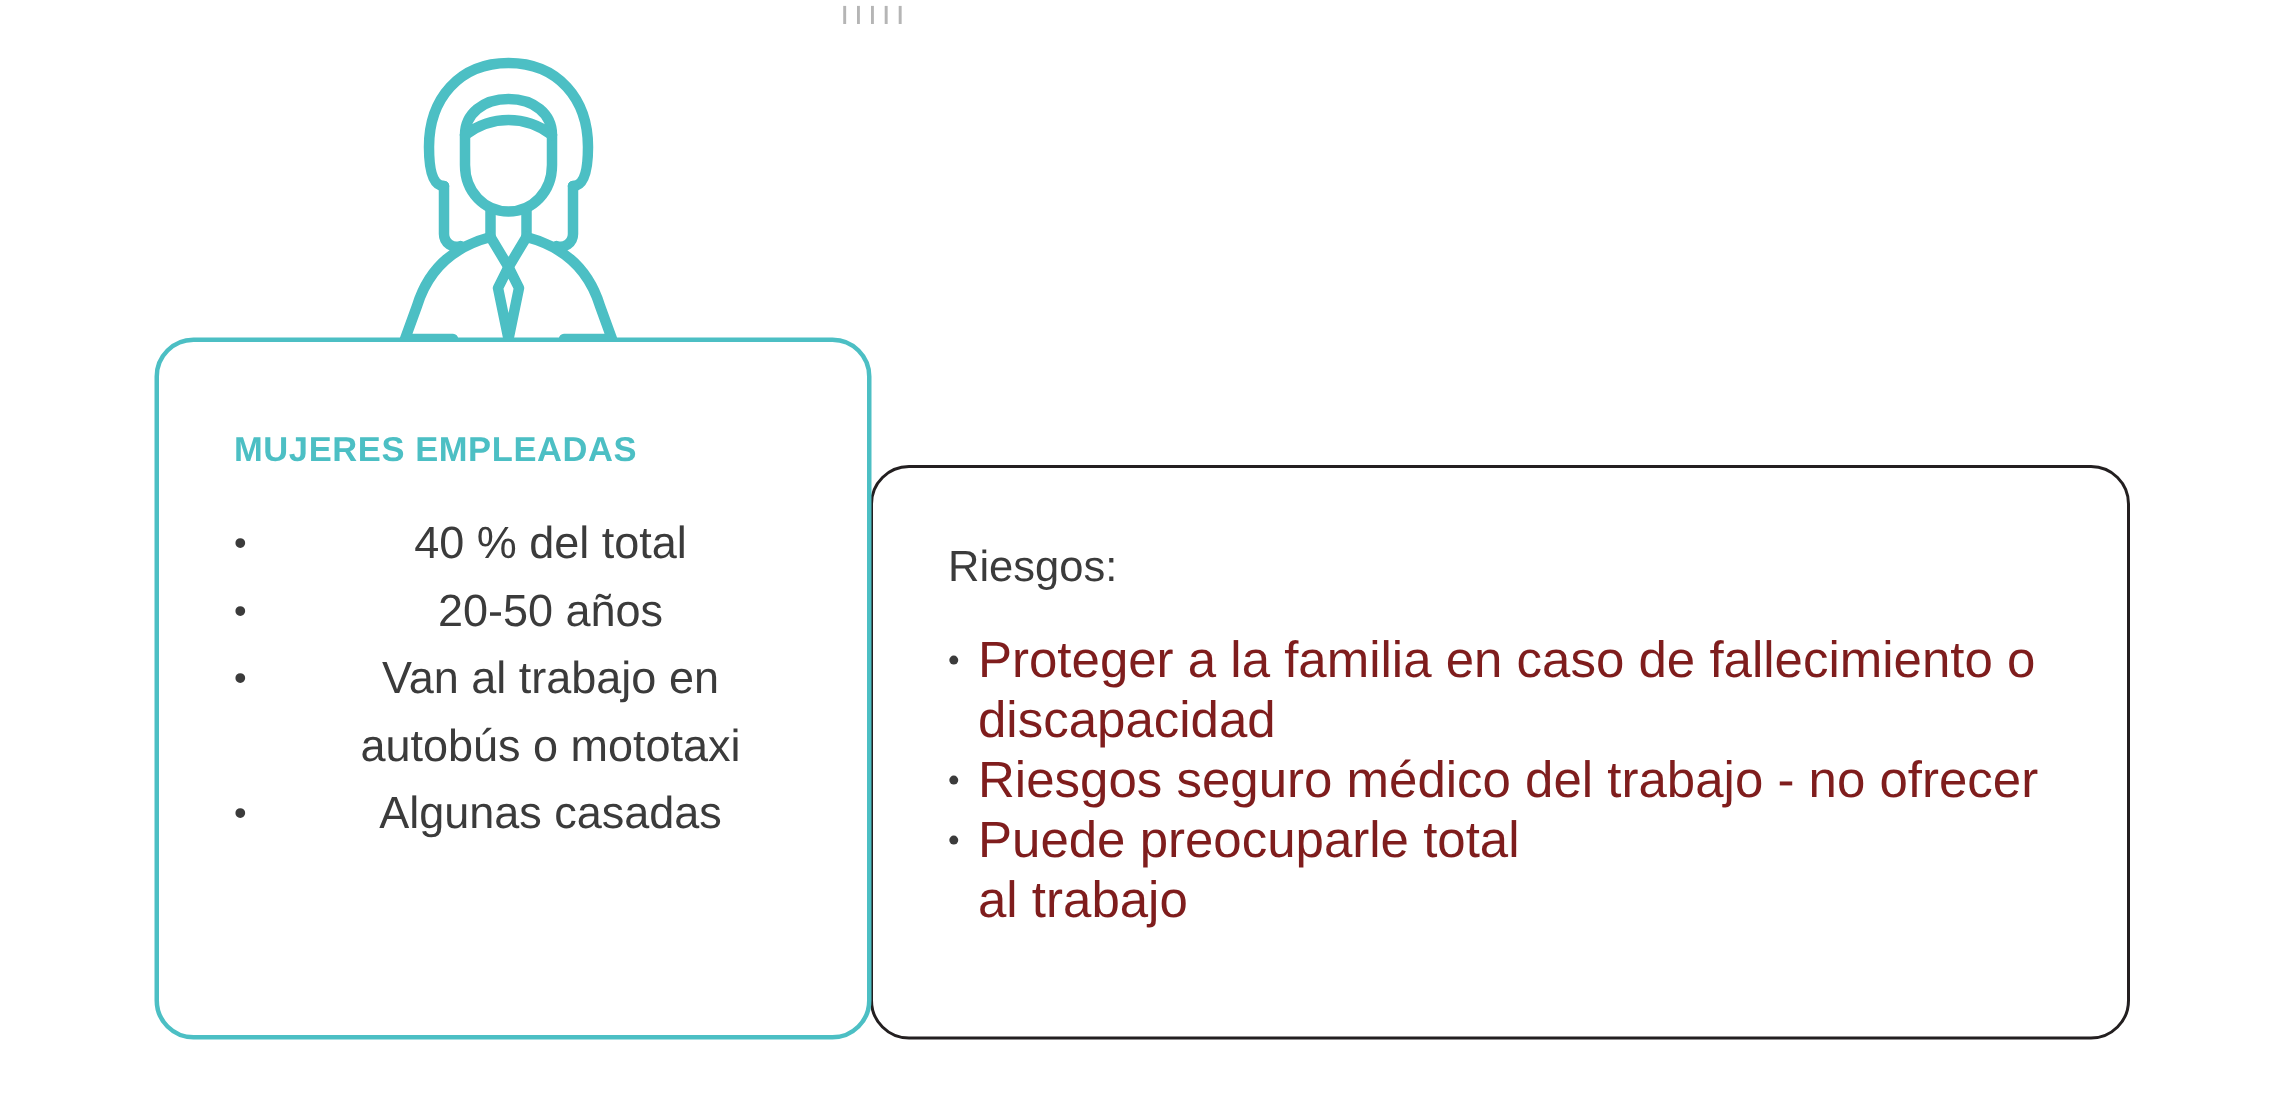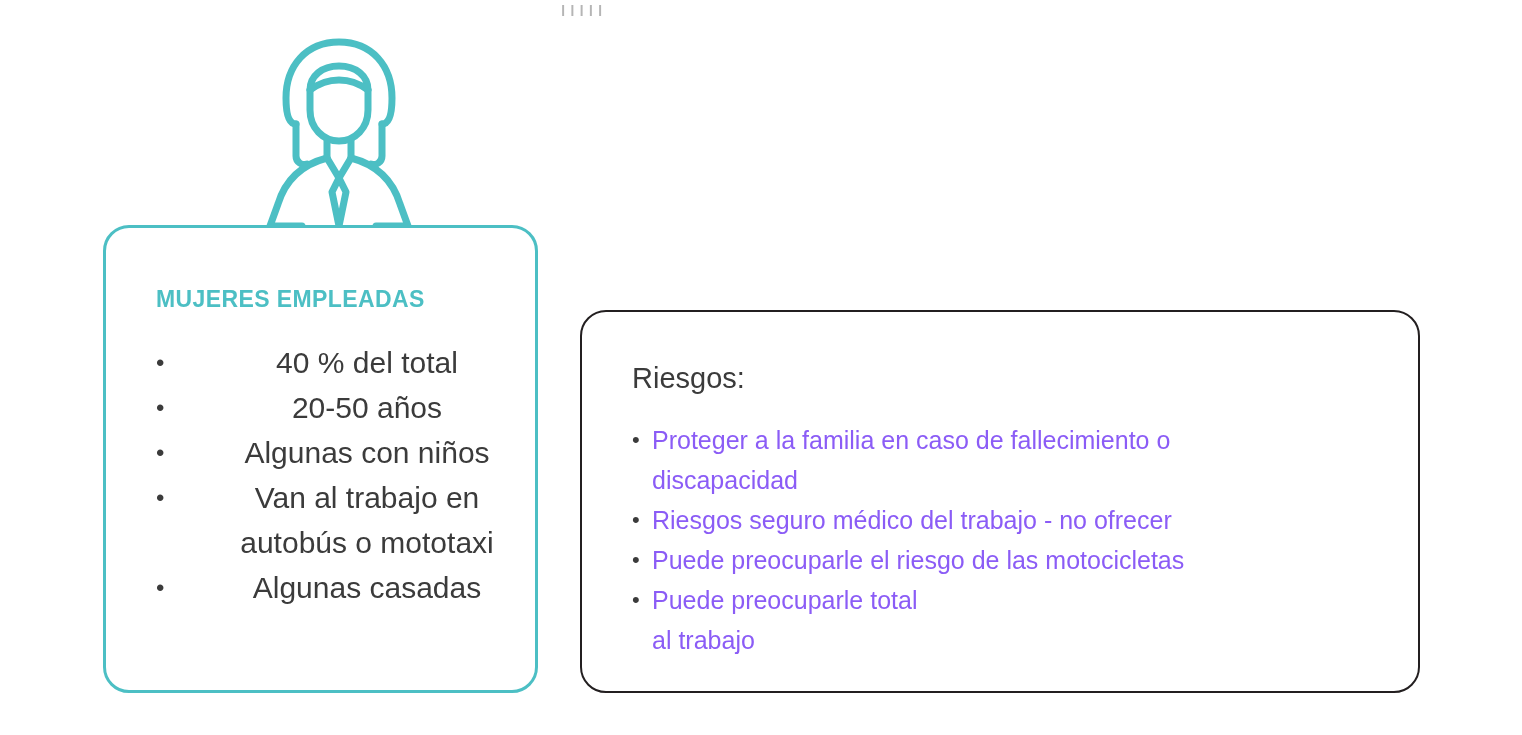--- a/index.html
+++ b/index.html
@@ -22,21 +22,21 @@
     top: 28px;
     width: 190px;
     height: 205px;
   }
 
   
   #profile-card {
     position: absolute;
     left: 103px;
     top: 225px;
-    width: 435px;
+    width: 478px;
     height: 468px;
     box-sizing: border-box;
     border: 3px solid #4cbfc4;
     border-radius: 26px;
     background: #ffffff;
     z-index: 3;
   }
   #profile-card-title {
     position: absolute;
     left: 50px;
@@ -96,22 +96,22 @@
   #risks-list {
     position: absolute;
     left: 50px;
     top: 108px;
     width: 760px;
     margin: 0;
     padding: 0;
     list-style: none;
   }
   #risks-list li {
-    font-size: 25px;
-    color: #8b5cf6;
+    font-size: 34px;
+    color: #7f1d1d;
     line-height: 40px;
     padding-left: 20px;
     position: relative;
     white-space: pre-line;
   }
   #risks-list li::before {
     content: "\2022";
     position: absolute;
     left: 0;
     top: 0;
@@ -163,29 +163,27 @@
     </g>
   </svg>
 </div>
 
 <div id="risks-card">
   <div id="risks-title">Riesgos:</div>
   <ul id="risks-list">
     <li>Proteger a la familia en caso de fallecimiento o
   discapacidad</li>
     <li>Riesgos seguro médico del trabajo - no ofrecer</li>
-    <li>Puede preocuparle el riesgo de las motocicletas</li>
     <li>Puede preocuparle total
   al trabajo</li>
   </ul>
 </div>
 
 <div id="profile-card">
   <div id="profile-card-title">MUJERES EMPLEADAS</div>
   <ul id="profile-list">
     <li>40 % del total</li>
     <li>20-50 años</li>
-    <li>Algunas con niños</li>
     <li>Van al trabajo en
   autobús o mototaxi</li>
     <li>Algunas casadas</li>
   </ul>
 </div>
 
 </body></html>

